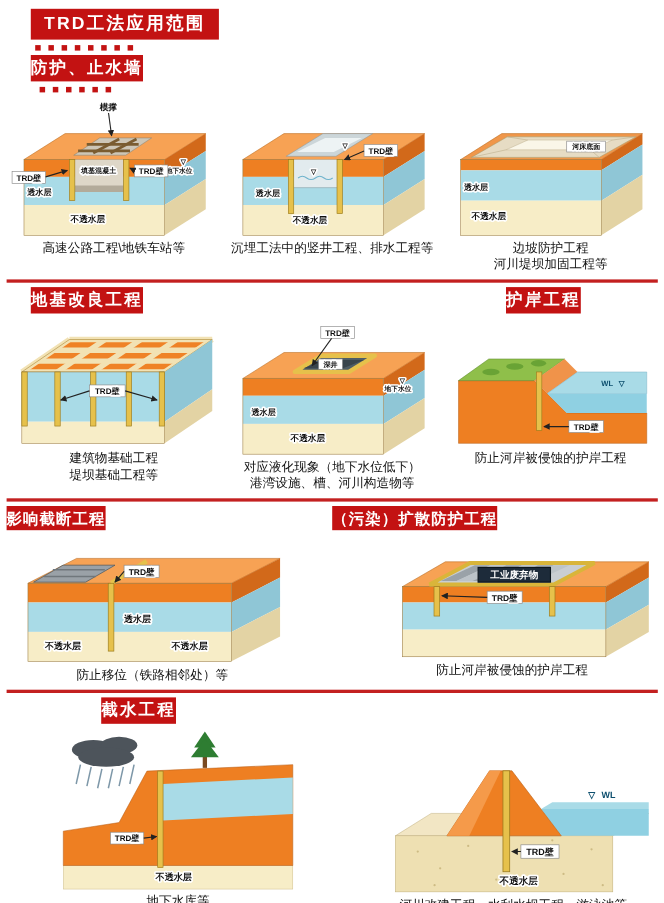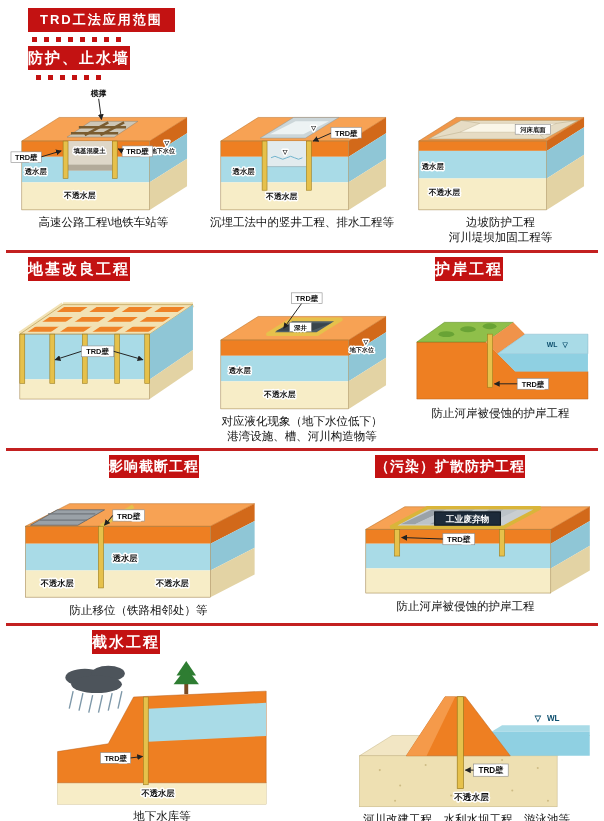--- a/index.html
+++ b/index.html
@@ -1,36 +1,36 @@
 <!DOCTYPE html>
 <html><head>
 <meta charset="utf-8">
 <style>
   *{box-sizing:border-box;margin:0;padding:0}
   body{background:#fff;font-family:"Liberation Sans",sans-serif;color:#111}
   .page{width:604px;min-height:821px;background:#fff;padding:8px 6px 4px;margin:0 auto}
   .banner{display:inline-block;background:#c31212;color:#fff;font-weight:bold;font-size:15px;letter-spacing:2px;padding:2px 0;line-height:1.35}
-  .banner.title{font-size:13px;padding:3px 12px}
+  .banner.title{font-size:16px;padding:3px 12px}
   .banner.tight{letter-spacing:1px;font-size:14px}
   .dots{display:flex;gap:7px;margin:5px 0 4px 26px}
   .dots .dot{width:5px;height:5px;background:#c31212;display:block}
   .head-indent{margin-left:22px}
   .row{display:flex;justify-content:space-between;align-items:flex-start;padding:0 4px;margin-top:2px}
   .row.pad-left{padding-left:34px}
   figure{display:flex;flex-direction:column}
   .col3{width:32%}
   .col2{width:44%}
   .col2w{width:46%}
   svg{display:block;width:100%;height:auto}
   .caption{font-size:11.5px;font-weight:normal;text-align:center;line-height:1.3;white-space:pre-line;margin-top:1px;color:#111}
   .divider{border:none;border-top:3px solid #c32020;margin:5px 0 4px}
   .heads-sec2{display:flex;align-items:flex-end;padding:0 0 0 22px;margin-bottom:2px}
-  .heads-sec2 .right-head{margin-left:auto;margin-right:95px}
+  .heads-sec2 .right-head{margin-left:auto;margin-right:70px}
   .heads-sec3{display:flex;margin-bottom:2px}
-  .heads-sec3 .half{width:50%;text-align:center}
+  .heads-sec3 .half{width:50%;text-align:left}
   .sec4-head{margin-left:86px;margin-bottom:2px}
   
   .lbl{font-family:"Liberation Sans",sans-serif;font-weight:700;fill:#101010;paint-order:stroke;stroke:#ffffff;stroke-width:3px;stroke-linejoin:round}
   .s6{font-size:6.2px}.s65{font-size:6.5px}.s7{font-size:7px}.s75{font-size:7.5px}.s8{font-size:8px}.s85{font-size:8.5px}
   .lblbox{fill:#ffffff;stroke:#8a8a8a;stroke-width:0.6}
   .lblw{font-family:"Liberation Sans",sans-serif;font-weight:700;font-size:8.5px;fill:#ffffff}
   .wl{font-family:"Liberation Sans",sans-serif;font-weight:700;fill:#0d4f6e}
   .arrow{stroke:#222;stroke-width:1;fill:none}
 </style>
 </head>
@@ -221,20 +221,22 @@
             <rect x="40.5" y="52" width="5" height="50" fill="#e6c14b" stroke="#9c7c1e" stroke-width="0.6"></rect>
             <rect x="73.5" y="52" width="5" height="50" fill="#e6c14b" stroke="#9c7c1e" stroke-width="0.6"></rect>
             <rect x="106.5" y="52" width="5" height="50" fill="#e6c14b" stroke="#9c7c1e" stroke-width="0.6"></rect>
             <rect x="137" y="52" width="5" height="50" fill="#e6c14b" stroke="#9c7c1e" stroke-width="0.6"></rect>
           </g>
           <rect class="lblbox" x="72.5" y="64" width="33" height="11"></rect>
           <text class="lbl s75" x="89" y="72.5" text-anchor="middle">TRD壁</text>
           <line class="arrow" x1="72.5" y1="69.5" x2="46" y2="78" marker-end="url(#arr)"></line>
           <line class="arrow" x1="105.5" y1="69.5" x2="135" y2="78" marker-end="url(#arr)"></line>
         </svg>
+        <figcaption class="caption">建筑物基础工程
+堤坝基础工程等</figcaption>
       </figure>
 
       <figure class="col3">
         <svg viewBox="0 0 190 132">
           <g>
             <polygon points="12,58 50,34 180,34 142,58" fill="#f7a254" stroke="#b86a1e" stroke-width="0.5"></polygon>
             <polygon points="142,58 180,34 180,50 142,74" fill="#d2691a"></polygon>
             <polygon points="142,74 180,50 180,76 142,100" fill="#8fc6d6"></polygon>
             <polygon points="142,100 180,76 180,104 142,128" fill="#e3d3a4"></polygon>
             <rect x="12" y="58" width="130" height="16" fill="#ee7f22"></rect>

